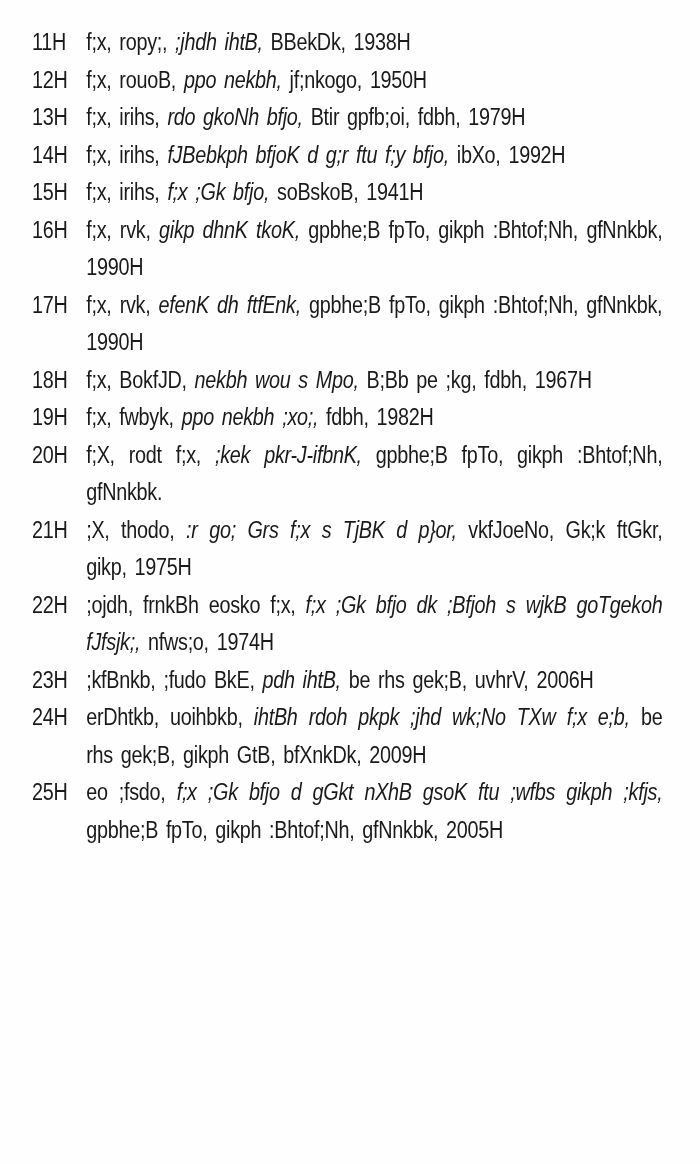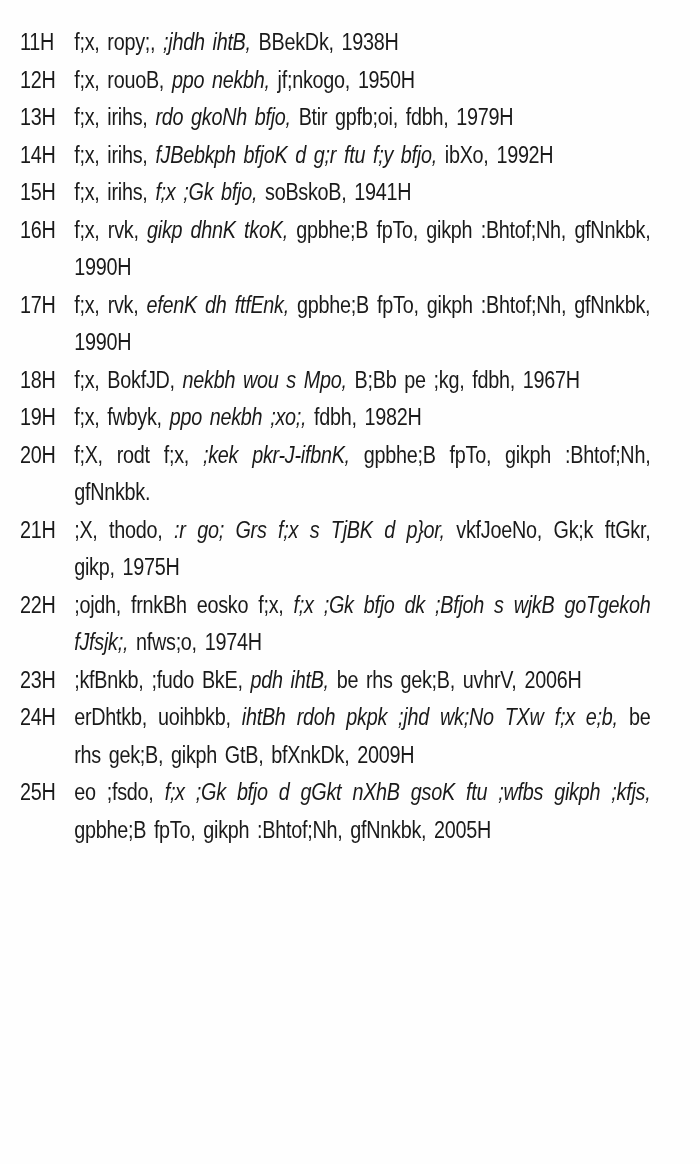--- a/index.html
+++ b/index.html
@@ -12,21 +12,21 @@
       height: 1164px;
       overflow: hidden;
       font-family: "Liberation Sans", "DejaVu Sans", sans-serif;
       color: #1a1a1a;
     }
     .page {
       position: relative;
       width: 700px;
       height: 837px;
       box-sizing: border-box;
-      padding: 24px 40px 0 20px;
+      padding: 24px 40px 0 32px;
     }
     .ref-list {
       list-style: none;
       margin: 0;
       padding: 0;
     }
     .ref-item {
       display: flex;
       align-items: flex-start;
       font-size: 23px;

